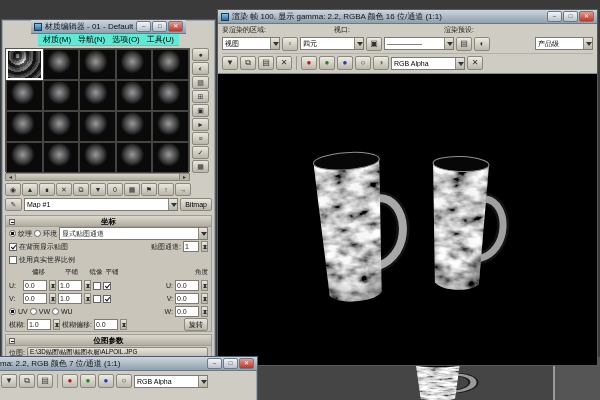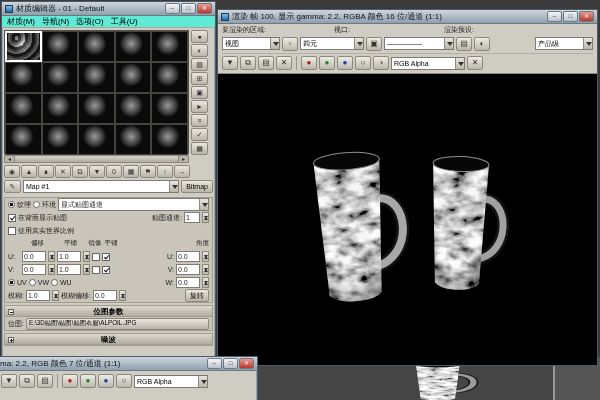--- a/index.html
+++ b/index.html
@@ -11,21 +11,21 @@
     background:linear-gradient(#cdd6dd,#8fa0ae);font-size:8px;color:#101418;
     white-space:nowrap;overflow:hidden;border-bottom:1px solid #6b7984;}
   .appicon{width:8px;height:8px;flex:none;background:linear-gradient(#7ec0e8,#2b6ca8);border:1px solid #1d3a52;font-size:5px;color:#fff;text-align:center;line-height:7px;}
   .title{overflow:hidden;white-space:nowrap;}
   .winbtns{margin-left:auto;display:flex;gap:1px;flex:none;}
   .winbtn{width:15px;height:11px;font-size:6px;line-height:9px;text-align:center;color:#222;
     background:linear-gradient(#f4f6f8,#b9c2ca);border:1px solid #6d7a86;border-radius:2px;padding:0;}
   .winbtn.close{background:linear-gradient(#e89a90,#b8372a);color:#fff;}
 
   
-  #me{left:1px;top:1px;width:215px;height:357px;z-index:3;display:flex;flex-direction:column;}
+  #me{left:1px;top:19px;width:215px;height:357px;z-index:3;display:flex;flex-direction:column;align-items:center;}
   .menubar{display:flex;gap:7px;padding:1px 5px;font-size:8px;background:#5eead4;border-bottom:1px solid #a9a598;height:12px;align-items:center;}
   #me .body{padding:2px 2px 0 2px;flex:1;overflow:hidden;}
   .sample-area{display:flex;}
   .slots{width:185px;height:124px;display:grid;grid-template-columns:repeat(5,1fr);grid-auto-rows:31px;background:#7c7870;border:1px solid #55524c;}
   .slot{background:radial-gradient(circle closest-side at 45% 40%, #9a9a9a, #3c3c3c 70%, #101010 98%, #0a0a0a 100%);border:1px solid #46443f;}
   .slot.tex{background:
     radial-gradient(circle closest-side at 45% 40%, rgba(255,255,255,0.25), rgba(0,0,0,0.6) 88%),
     repeating-radial-gradient(circle at 30% 20%, #e0e0e0 0 2px, #303030 2px 5px, #909090 5px 7px);}
   .slot.sel{border:1px solid #fff;box-shadow:0 0 0 1px #fff inset;}
   .me-side{width:22px;display:flex;flex-direction:column;gap:1px;padding:0 0 0 2px;}
@@ -292,20 +292,24 @@
     <div class="namerow">
       <button class="tb">✎</button>
       <div class="dd grow">
         <span class="ddv">Map #1</span>
         <span class="dda"></span>
       </div>
       <button class="btn">Bitmap</button>
     </div>
 
     <div class="rollout">
+      <div class="rollout-h">
+        <span class="roll-toggle"></span>
+        <span>坐标</span>
+      </div>
       <div class="crow">
         <span class="radio on"></span>
         <span>纹理</span>
         <span class="radio"></span>
         <span>环境</span>
         <div class="dd grow">
           <span class="ddv">显式贴图通道</span>
           <span class="dda"></span>
         </div>
       </div>

